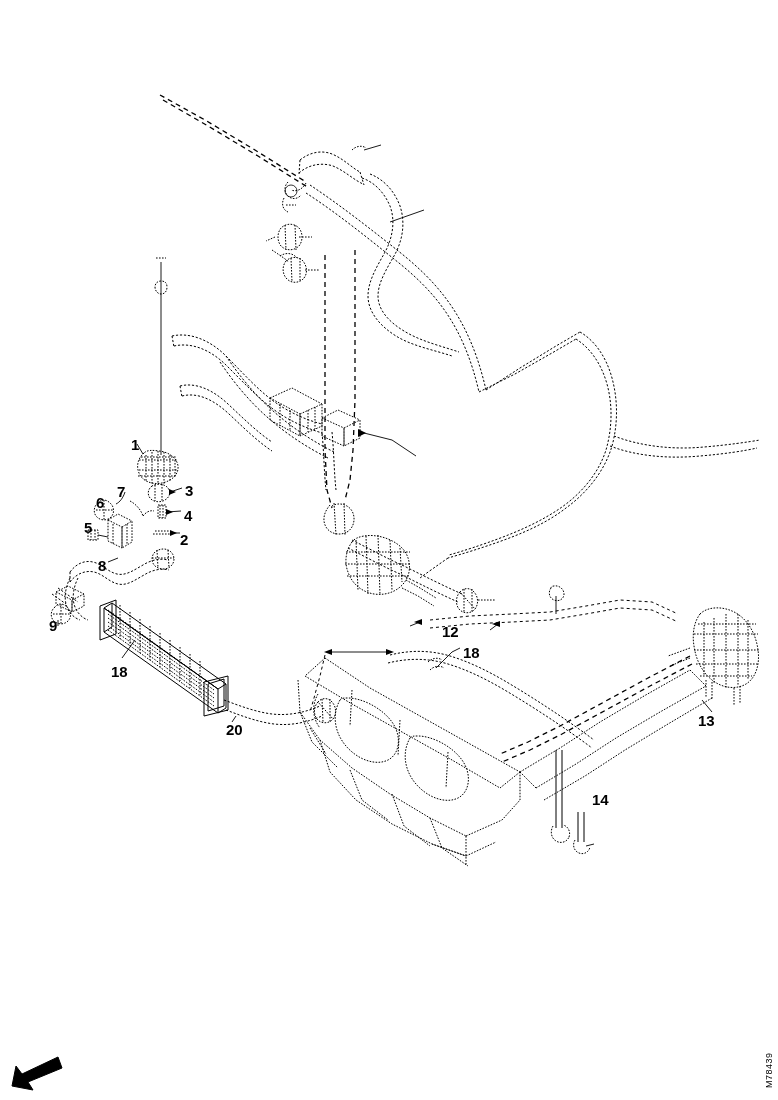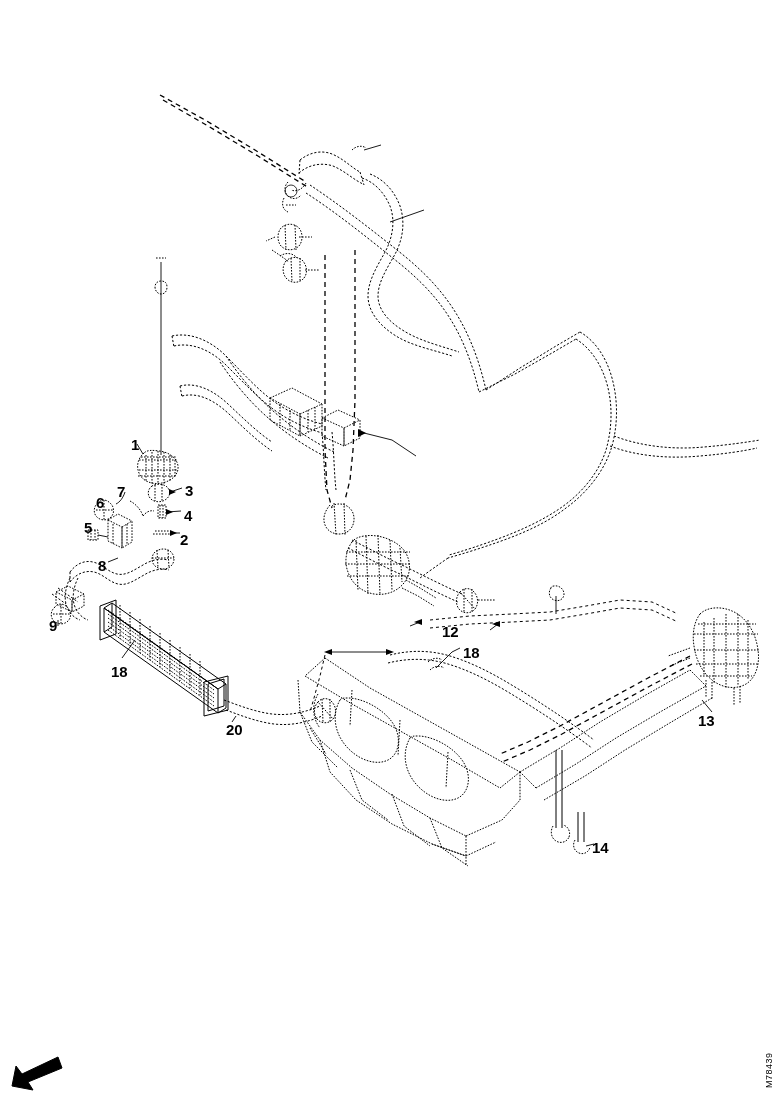--- a/index.html
+++ b/index.html
@@ -451,18 +451,18 @@
   <div class="callout" style="left:184px; top:508px;">4</div>
   <div class="callout" style="left:84px;  top:520px;">5</div>
   <div class="callout" style="left:96px;  top:495px;">6</div>
   <div class="callout" style="left:117px; top:484px;">7</div>
   <div class="callout" style="left:98px;  top:558px;">8</div>
   <div class="callout" style="left:49px;  top:618px;">9</div>
   <div class="callout" style="left:111px; top:664px;">18</div>
   <div class="callout" style="left:226px; top:722px;">20</div>
   <div class="callout" style="left:398px; top:624px;margin-left:44px;">12</div>
   <div class="callout" style="left:463px; top:645px;">18</div>
-  <div class="callout" style="left:592px; top:840px;">14</div>
+  <div class="callout" style="left:592px; top:792px;">14</div>
   <div class="callout" style="left:698px; top:713px;">13</div>
 
   <div class="corner-code" style="left:764px; top:1088px;">M78439</div>
 
 </div>
 
 </body></html>

